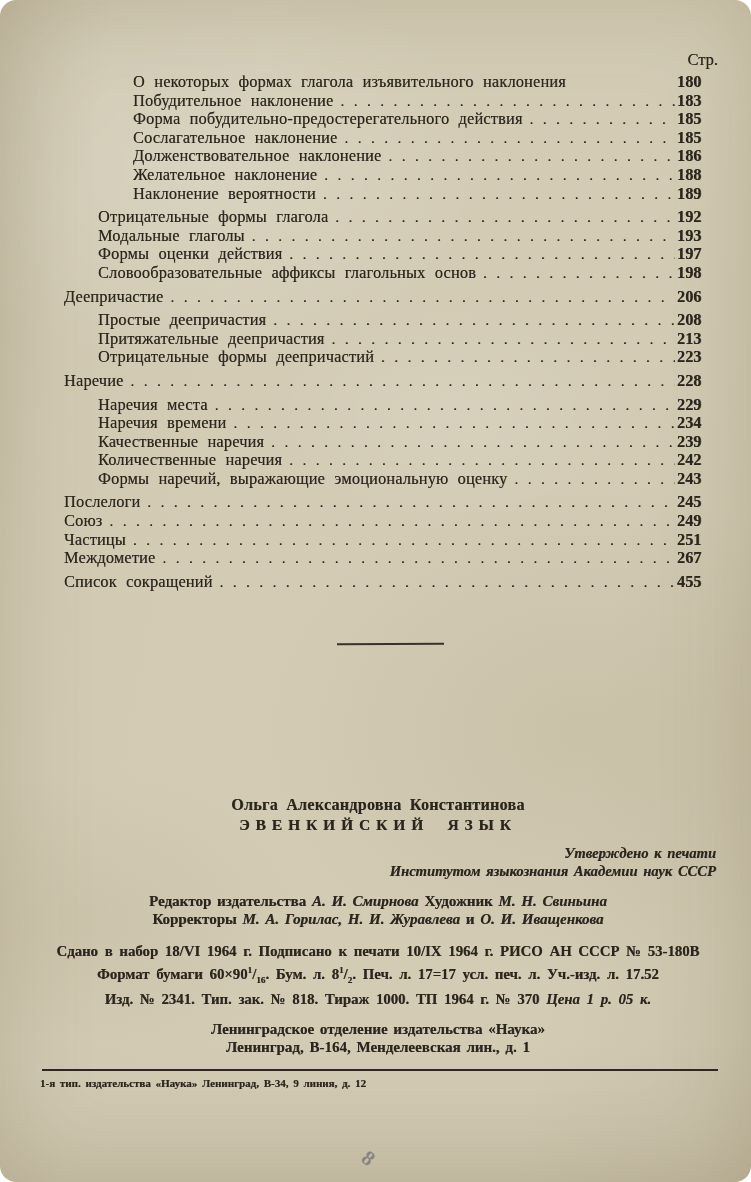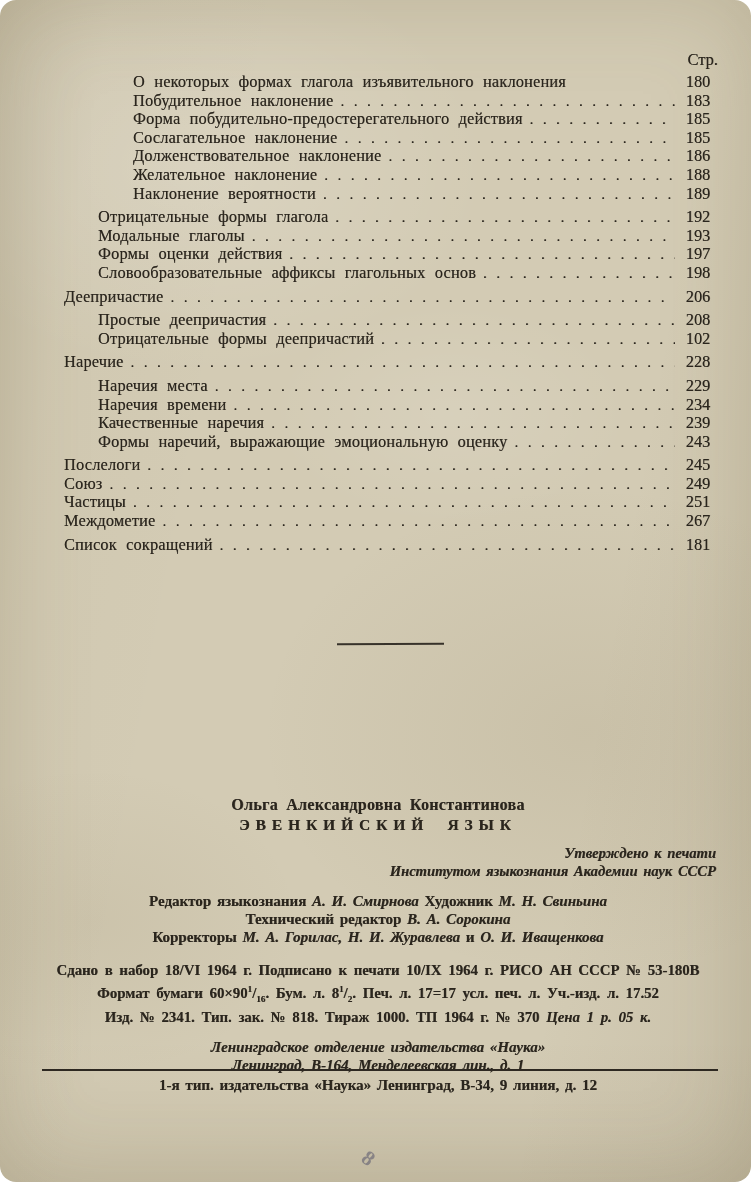--- a/index.html
+++ b/index.html
@@ -31,42 +31,42 @@
   .ind0 { padding-left:0; }
   .ind1 { padding-left:34px; }
   .ind2 { padding-left:69px; }
   .toc-label { white-space:nowrap; word-spacing:5px; letter-spacing:0.2px; }
   .toc-leader { flex:1 1 auto; overflow:hidden; white-space:nowrap; margin:0 2px 0 7px; }
   .toc-leader::after {
     content:"..................................................................";
     letter-spacing:9.5px; font-size:15px;
   }
   .no-leader .toc-leader::after { content:""; }
-  .toc-page { flex:0 0 42px; text-align:center; }
+  .toc-page { flex:0 0 42px; text-align:left;font-weight:bold; }
 
   
   .rule-short { position:absolute; left:337px; top:643px; width:107px; height:2px; background:#37322a; transform:rotate(-0.4deg); }
   .rule-long  { position:absolute; left:42px;  top:1069px; width:676px; height:1.7px; background:#2d2821; }
   .stray-mark { position:absolute; left:363px; top:1146px; font-size:21px; font-weight:700;
                 color:rgba(74,74,102,0.5); transform:rotate(38deg); text-shadow:none; }
 
   
   .colophon { position:absolute; left:40px; top:795px; width:676px; text-align:center; }
   .c-author { font-weight:700; font-size:16px; word-spacing:4px; letter-spacing:0.3px; line-height:20px;text-align:center; }
   .c-title  { font-weight:700; font-size:15.5px; letter-spacing:0.38em; word-spacing:0.55em; margin-top:0; line-height:19px; }
   .c-appr   { font-style:italic; font-weight:700; font-size:14.6px; line-height:17.5px; word-spacing:2px;text-align:right; }
   .c-appr1  { margin-top:11px; }
   .c-staff  { font-weight:700; font-size:15px; line-height:18.2px; word-spacing:2px; }
   .c-staff1 { margin-top:12px; }
   .c-print  { font-weight:700; font-size:14.8px; line-height:19px; word-spacing:3px; }
   .c-print1 { margin-top:14px; }
-  .c-pub    { font-weight:700; font-size:15px; line-height:17.5px; word-spacing:2px;font-style:italic; }
+  .c-pub    { font-weight:700; font-size:15px; line-height:17.5px; word-spacing:2px; }
   .c-pub1   { margin-top:12px; }
-  .printer-line { position:absolute; left:40px; top:1077px; width:676px; text-align:center;
-                  font-weight:700; font-size:15px; word-spacing:2px; }
+  .printer-line { position:absolute; left:40px; top:1077px; width:676px; 
+                  font-weight:700; font-size:11px; word-spacing:2px; }
   .it  { font-style:italic; }
   .sup { font-size:62%; vertical-align:super; letter-spacing:0; }
   .sub { font-size:62%; vertical-align:sub; letter-spacing:0; }
 </style>
 </head>
 <body>
 
 <div class="sheet">
 
   <div class="toc-wrap">
@@ -138,23 +138,28 @@
             <span class="toc-page">206</span>
           </div>
         </div>
         <div class="toc-group">
           <div class="toc-row ind1">
             <span class="toc-label">Простые деепричастия</span>
             <span class="toc-leader"></span>
             <span class="toc-page">208</span>
           </div>
           <div class="toc-row ind1">
+            <span class="toc-label">Притяжательные деепричастия</span>
+            <span class="toc-leader"></span>
+            <span class="toc-page">213</span>
+          </div>
+          <div class="toc-row ind1">
             <span class="toc-label">Отрицательные формы деепричастий</span>
             <span class="toc-leader"></span>
-            <span class="toc-page">102</span>
+            <span class="toc-page">223</span>
           </div>
         </div>
         <div class="toc-group">
           <div class="toc-row ind0">
             <span class="toc-label">Наречие</span>
             <span class="toc-leader"></span>
             <span class="toc-page">228</span>
           </div>
         </div>
         <div class="toc-group">
@@ -167,20 +172,25 @@
             <span class="toc-label">Наречия времени</span>
             <span class="toc-leader"></span>
             <span class="toc-page">234</span>
           </div>
           <div class="toc-row ind1">
             <span class="toc-label">Качественные наречия</span>
             <span class="toc-leader"></span>
             <span class="toc-page">239</span>
           </div>
           <div class="toc-row ind1">
+            <span class="toc-label">Количественные наречия</span>
+            <span class="toc-leader"></span>
+            <span class="toc-page">242</span>
+          </div>
+          <div class="toc-row ind1">
             <span class="toc-label">Формы наречий, выражающие эмоциональную оценку</span>
             <span class="toc-leader"></span>
             <span class="toc-page">243</span>
           </div>
         </div>
         <div class="toc-group">
           <div class="toc-row ind0">
             <span class="toc-label">Послелоги</span>
             <span class="toc-leader"></span>
             <span class="toc-page">245</span>
@@ -198,35 +208,34 @@
           <div class="toc-row ind0">
             <span class="toc-label">Междометие</span>
             <span class="toc-leader"></span>
             <span class="toc-page">267</span>
           </div>
         </div>
         <div class="toc-group">
           <div class="toc-row ind0">
             <span class="toc-label">Список сокращений</span>
             <span class="toc-leader"></span>
-            <span class="toc-page">181</span>
+            <span class="toc-page">455</span>
           </div>
         </div>
       </div>
   </div>
 
   <div class="rule-short"></div>
 
   <div class="colophon">
     <div class="c-author">Ольга Александровна Константинова</div>
     <div class="c-title">ЭВЕНКИЙСКИЙ ЯЗЫК</div>
     <div class="c-appr c-appr1">Утверждено к печати</div>
     <div class="c-appr">Институтом языкознания Академии наук СССР</div>
-    <div class="c-staff c-staff1"><span>Редактор языкознания </span><span class="it">А. И. Смирнова</span><span> Художник </span><span class="it">М. Н. Свиньина</span></div>
-    <div class="c-staff"><span>Технический редактор </span><span class="it">В. А. Сорокина</span></div>
+    <div class="c-staff c-staff1"><span>Редактор издательства </span><span class="it">А. И. Смирнова</span><span> Художник </span><span class="it">М. Н. Свиньина</span></div>
     <div class="c-staff"><span>Корректоры </span><span class="it">М. А. Горилас, Н. И. Журавлева</span><span> и </span><span class="it">О. И. Иващенкова</span></div>
     <div class="c-print c-print1"><span>Сдано в набор 18/VI 1964 г.  Подписано к печати 10/IX 1964 г. РИСО АН СССР № 53-180В</span></div>
     <div class="c-print"><span>Формат бумаги 60×90</span><span class="sup">1</span><span>/</span><span class="sub">16</span><span>.  Бум. л. 8</span><span class="sup">1</span><span>/</span><span class="sub">2</span><span>.  Печ. л. 17=17 усл. печ. л.  Уч.-изд. л. 17.52</span></div>
     <div class="c-print"><span>Изд. № 2341. Тип. зак. № 818. Тираж 1000. ТП 1964 г. № 370 </span><span class="it">Цена 1 р. 05 к.</span></div>
     <div class="c-pub c-pub1">Ленинградское отделение издательства «Наука»</div>
     <div class="c-pub">Ленинград, В-164, Менделеевская лин., д. 1</div>
   </div>
 
   <div class="rule-long"></div>
   <div class="printer-line">1-я тип. издательства «Наука» Ленинград, В-34, 9 линия, д. 12</div>

